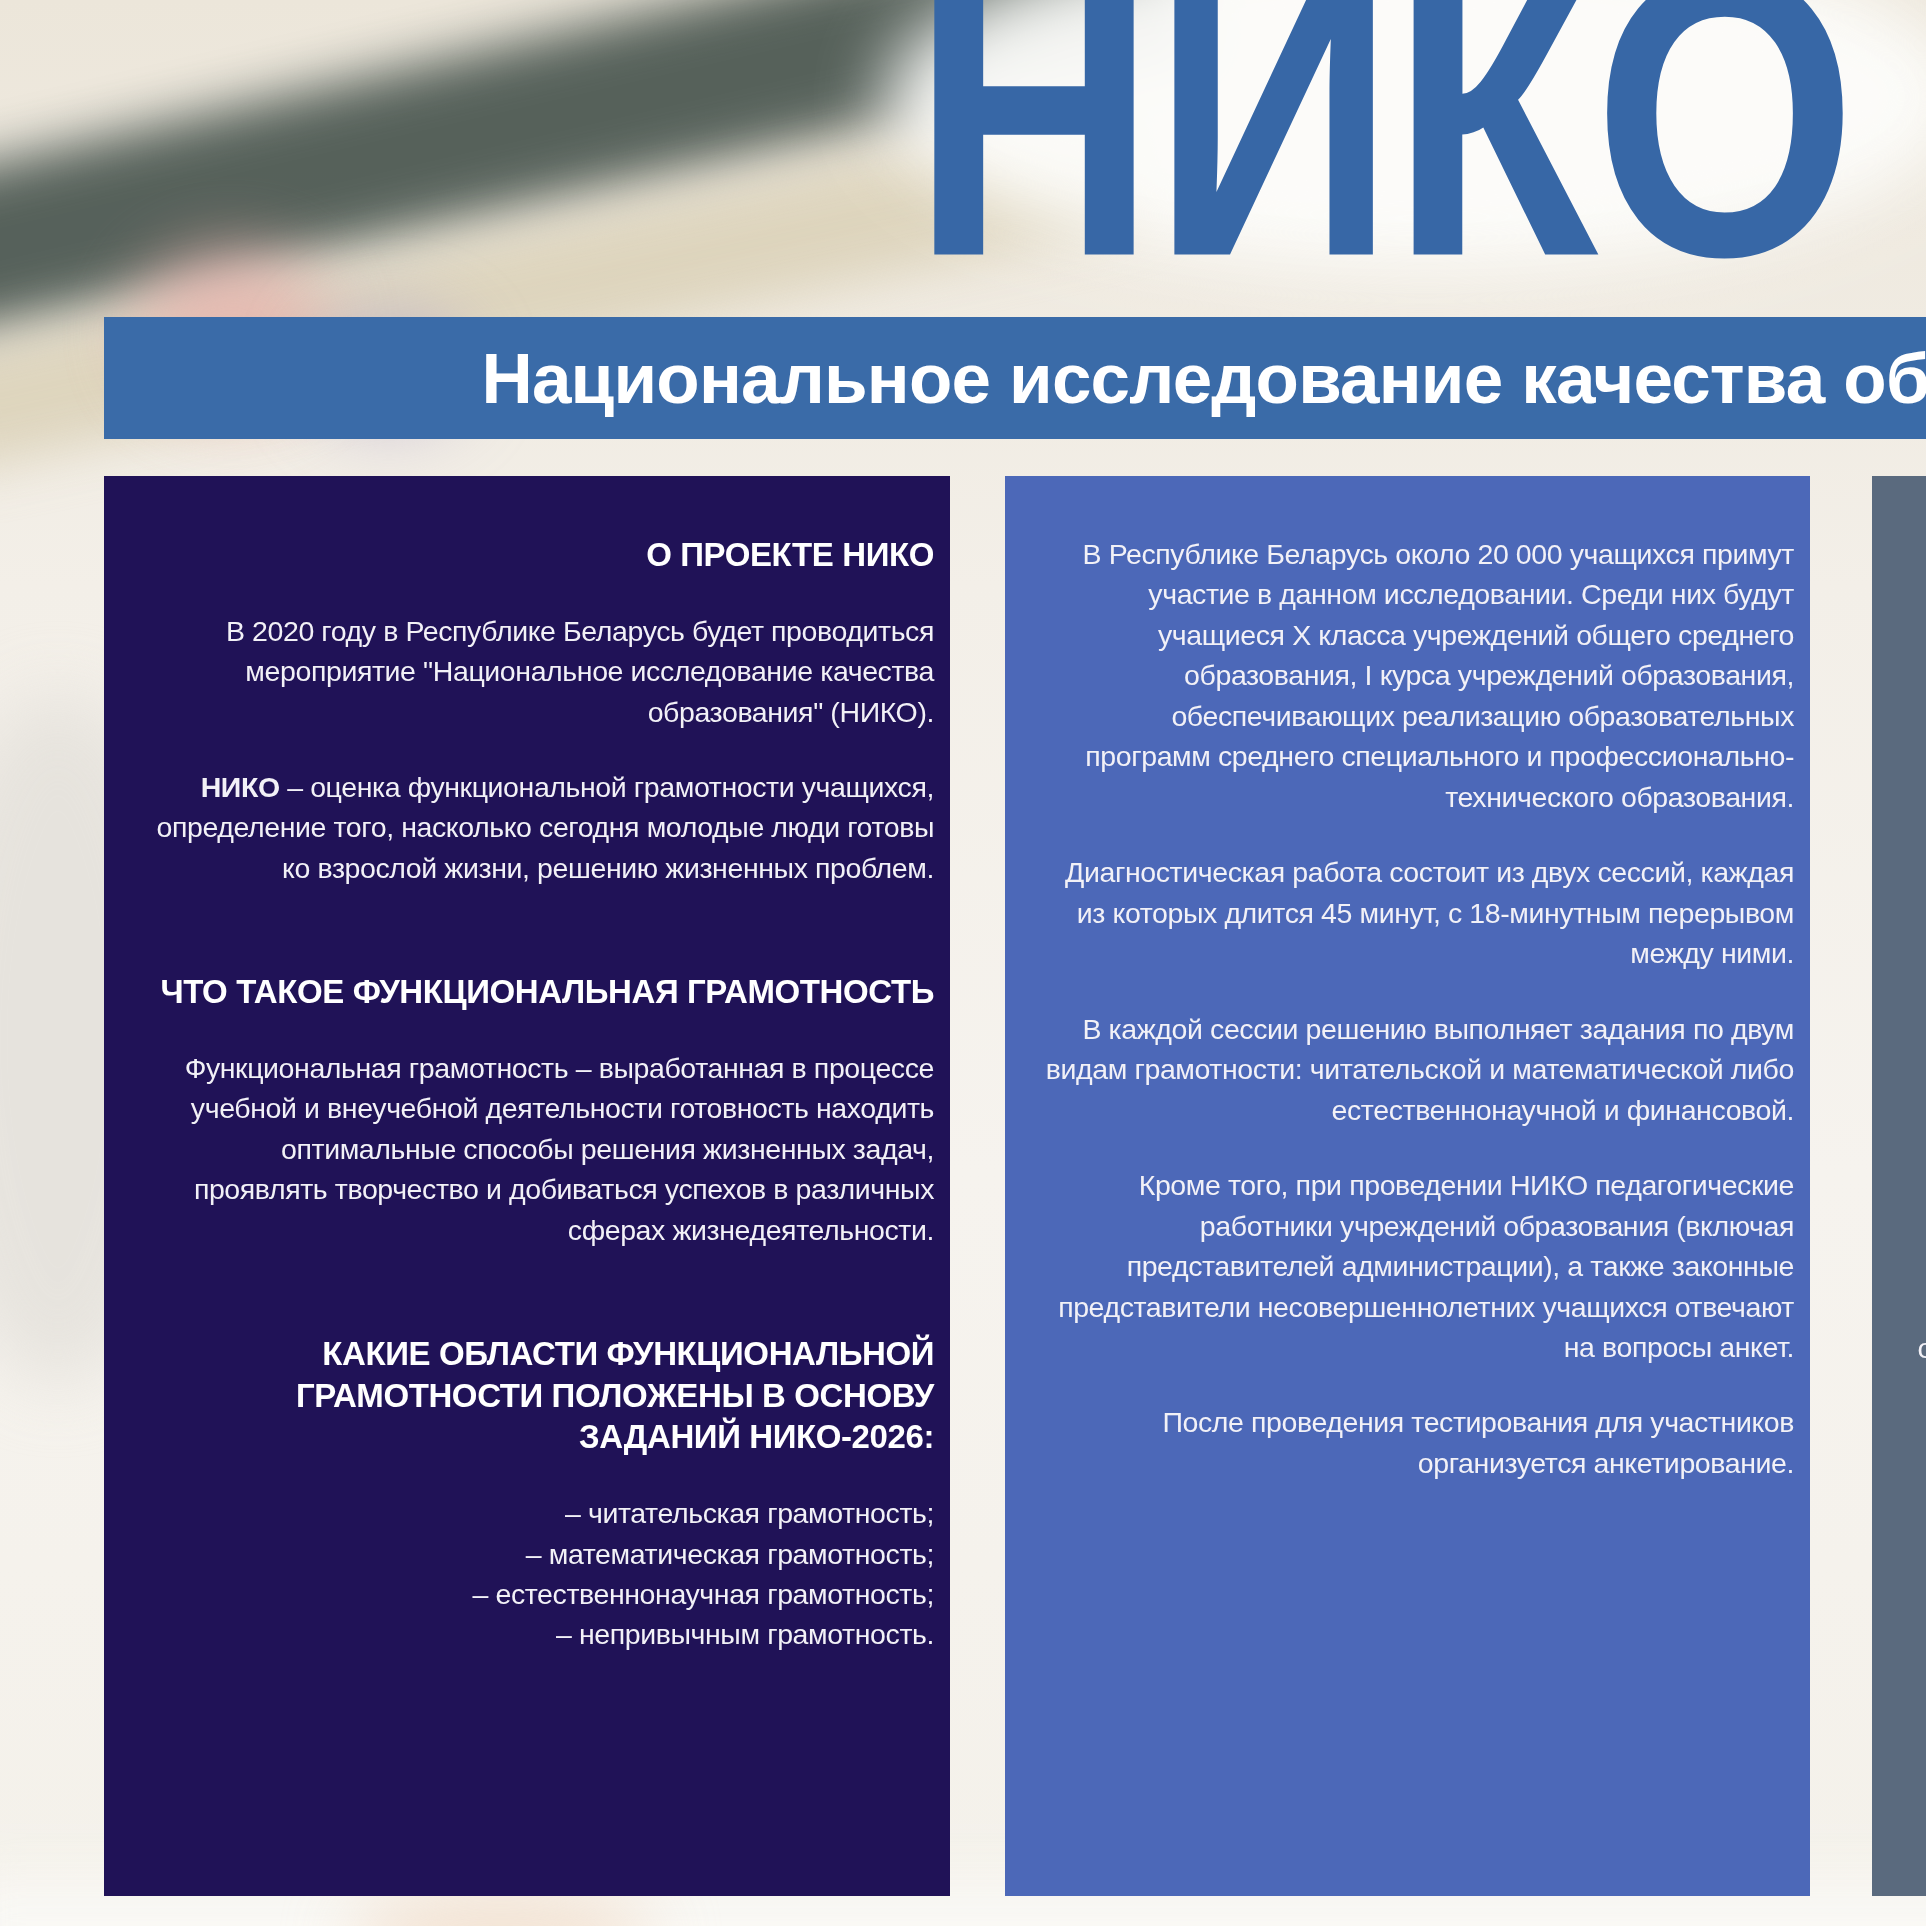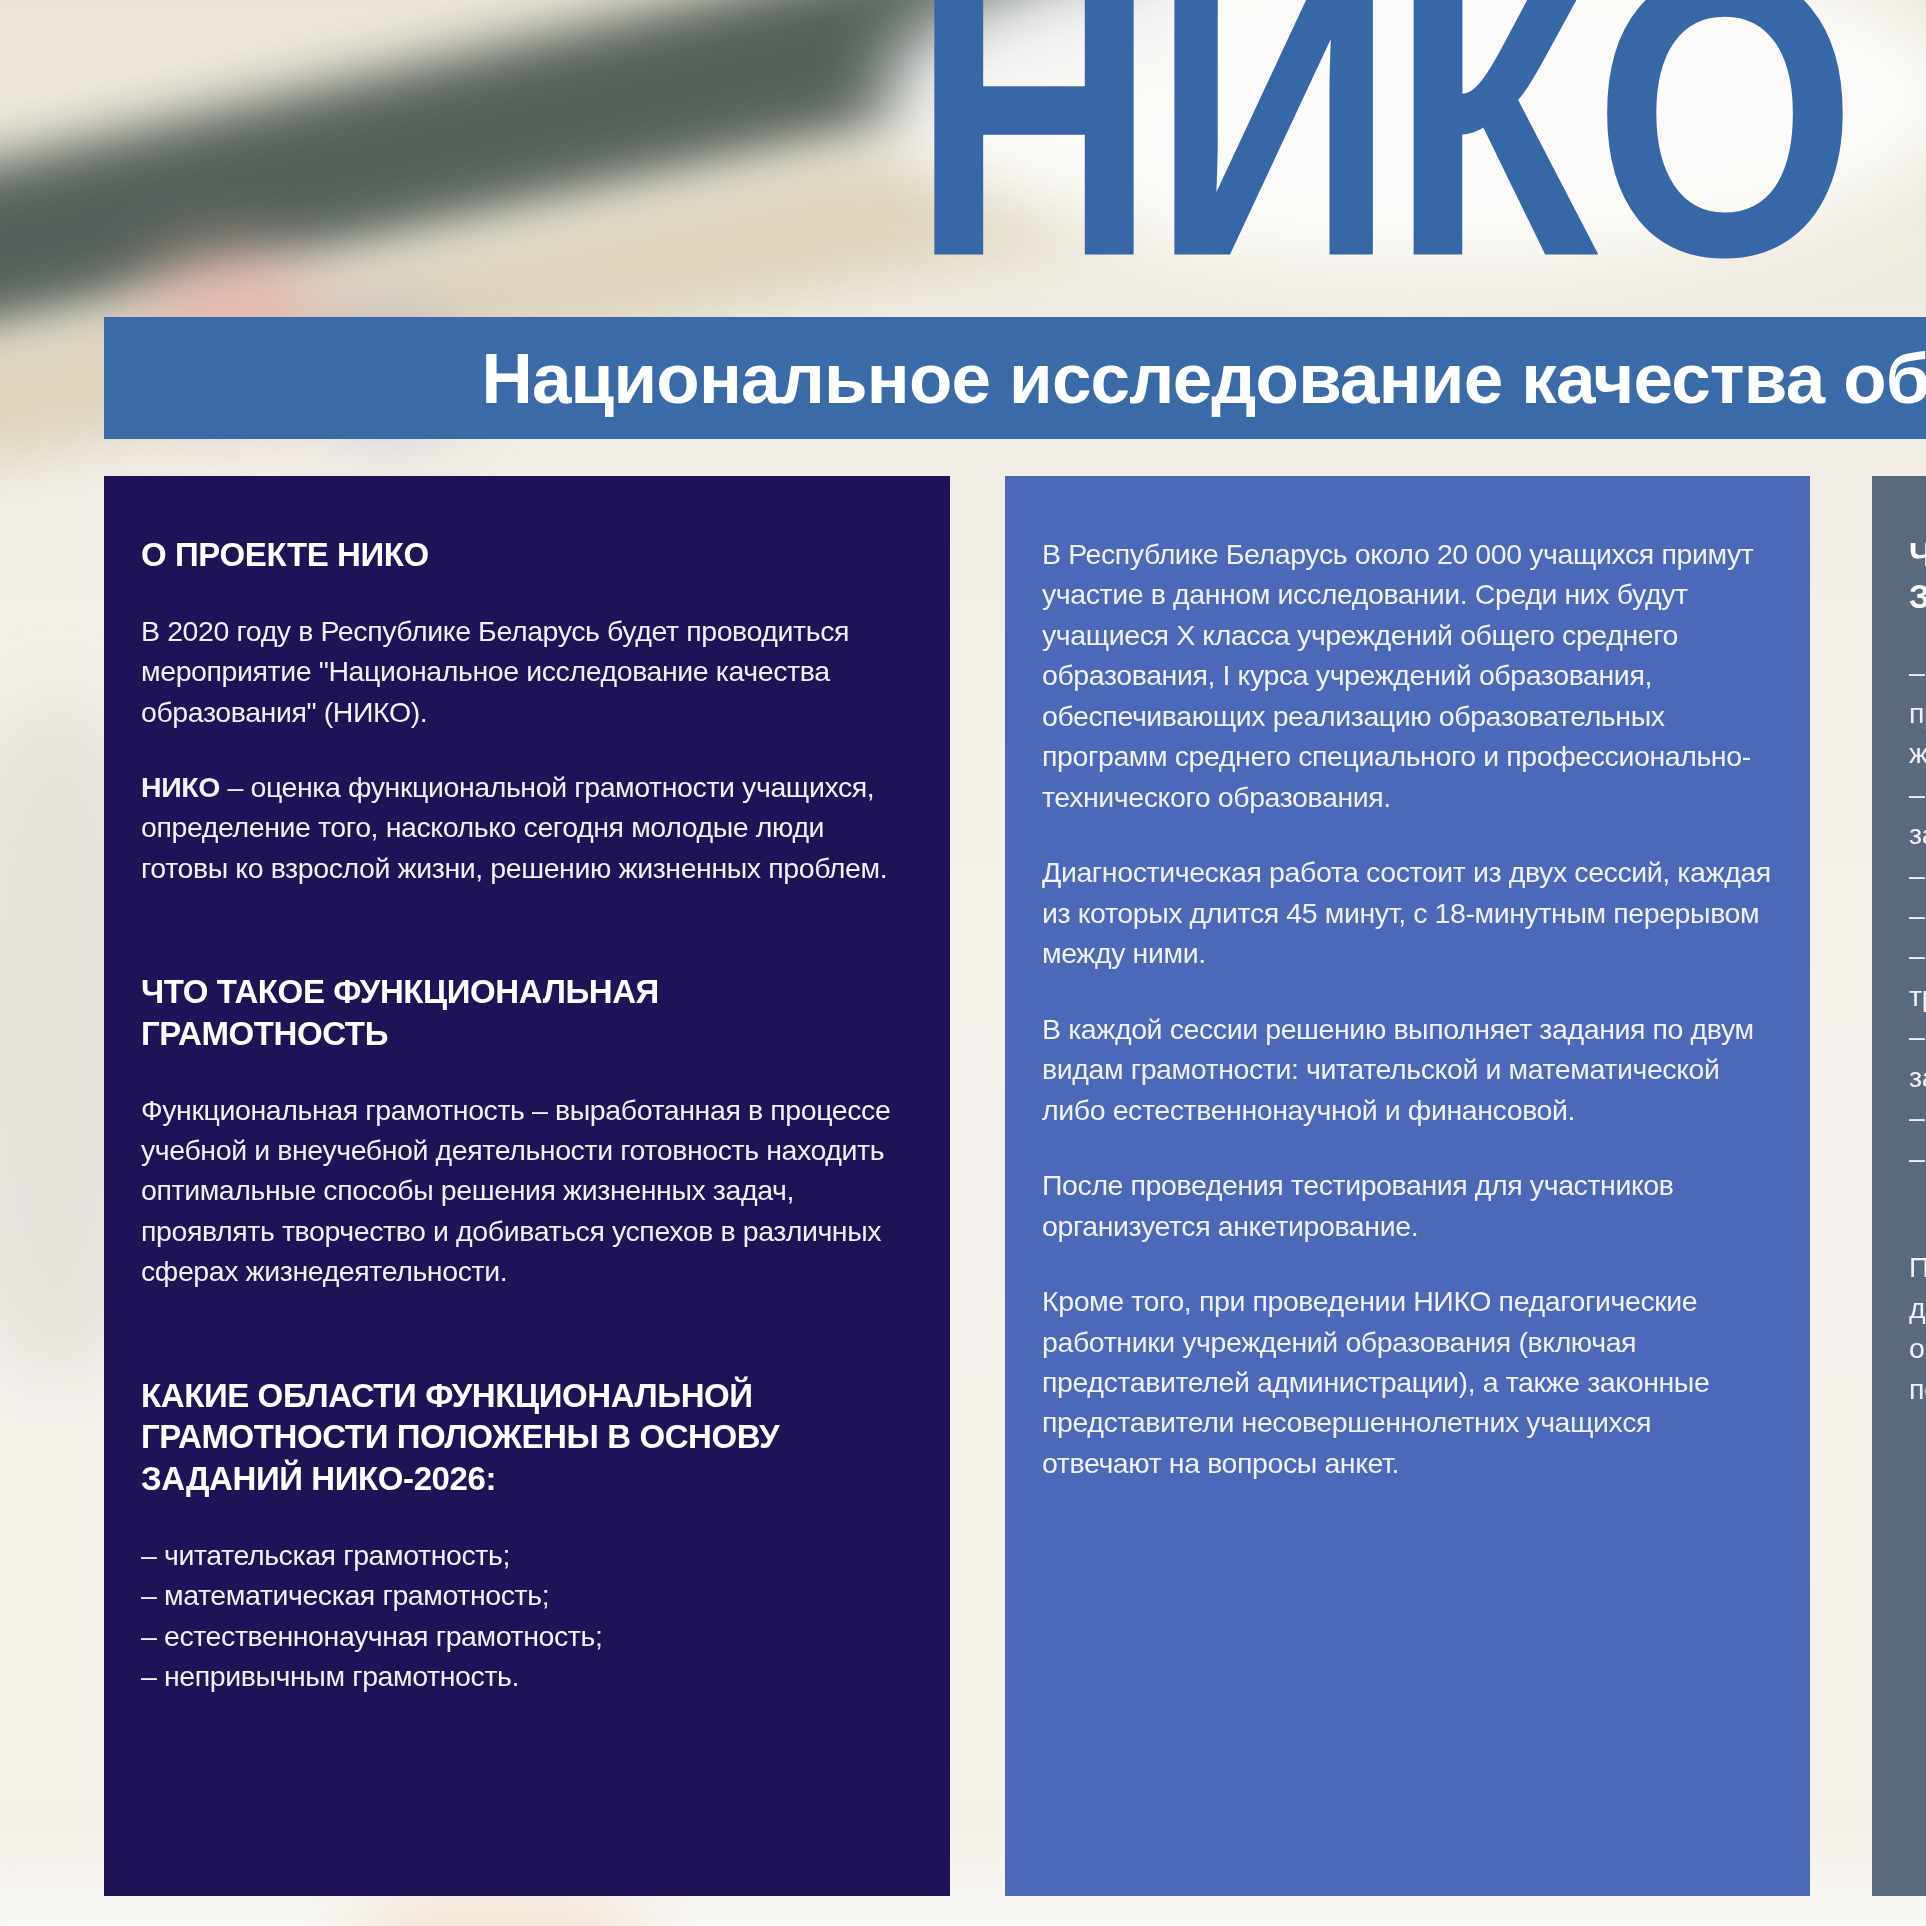--- a/index.html
+++ b/index.html
@@ -12,21 +12,21 @@
   .band{position:absolute;filter:blur(27px);}
   
   .nico-title{position:absolute;top:-22px;left:0;right:0;height:339px;line-height:339px;
       text-align:center;font-size:339px;font-weight:bold;color:#3767a6;letter-spacing:-4.6px;
       transform:scaleY(1.2);transform-origin:center bottom;white-space:nowrap;}
   .banner{position:absolute;left:104px;top:317px;width:2566px;height:122px;background:#3a6ba8;
       display:flex;align-items:center;justify-content:center;}
   .banner-text{color:#ffffff;font-weight:bold;font-size:71px;letter-spacing:-0.8px;white-space:nowrap;}
   
   .col{position:absolute;top:476px;height:1420px;box-sizing:border-box;
-       padding:58px 37px 0 37px;color:#f2f1f7;font-size:28.5px;line-height:1.42;letter-spacing:-0.4px;}
+       padding:58px 16px 0 37px;color:#f2f1f7;font-size:28.5px;line-height:1.42;letter-spacing:-0.4px;text-align:right;}
   .col1{left:104px;width:846px;background:#201257;}
   .col2{left:1005px;width:805px;background:#4c68b8;}
   .col3{left:1872px;width:797px;background:#5a6a7e;}
   .col h2{font-size:33px;line-height:1.26;font-weight:bold;color:#ffffff;text-transform:uppercase;
           margin:83px 0 35px 0;letter-spacing:-0.4px;}
   .col h2:first-child{margin-top:0;}
   .col p{margin:0 0 35px 0;}
   .col ul{list-style:none;margin:0;padding:0;}
   .col li{margin:0;}
   .col3 .note{margin-top:69px;}
@@ -65,22 +65,22 @@
       <li>– математическая грамотность;</li>
       <li>– естественнонаучная грамотность;</li>
       <li>– непривычным грамотность.</li>
     </ul>
   </div>
 
   <div class="col col2">
     <p>В Республике Беларусь около 20 000 учащихся примут участие в данном исследовании. Среди них будут учащиеся X класса учреждений общего среднего образования, I курса учреждений образования, обеспечивающих реализацию образовательных программ среднего специального и профессионально-технического образования.</p>
     <p>Диагностическая работа состоит из двух сессий, каждая из которых длится 45 минут, с 18-минутным перерывом между ними.</p>
     <p>В каждой сессии решению выполняет задания по двум видам грамотности: читательской и математической либо естественнонаучной и финансовой.</p>
+    <p>Кроме того, при проведении НИКО педагогические работники учреждений образования (включая представителей администрации), а также законные представители несовершеннолетних учащихся отвечают на вопросы анкет.</p>
     <p>После проведения тестирования для участников организуется анкетирование.</p>
-    <p>Кроме того, при проведении НИКО педагогические работники учреждений образования (включая представителей администрации), а также законные представители несовершеннолетних учащихся отвечают на вопросы анкет.</p>
   </div>
 
   <div class="col col3">
     <h2>ЧТО ПОЗВОЛИТ УСПЕШНО СПРАВИТЬСЯ С ЗАДАНИЯМИ:</h2>
     <ul>
       <li>– активное применение знаний, умений, навыков, приобретенных на учебных занятиях, использование жизненного опыта;</li>
       <li>– готовность работать с непривычным форматом заданий, проходить тестирование на компьютере;</li>
       <li>– умение следовать заданному алгоритму;</li>
       <li>– внимательное прочтение заданий;</li>
       <li>– оформление ответов в соответствии с заданными требованиями;</li>

